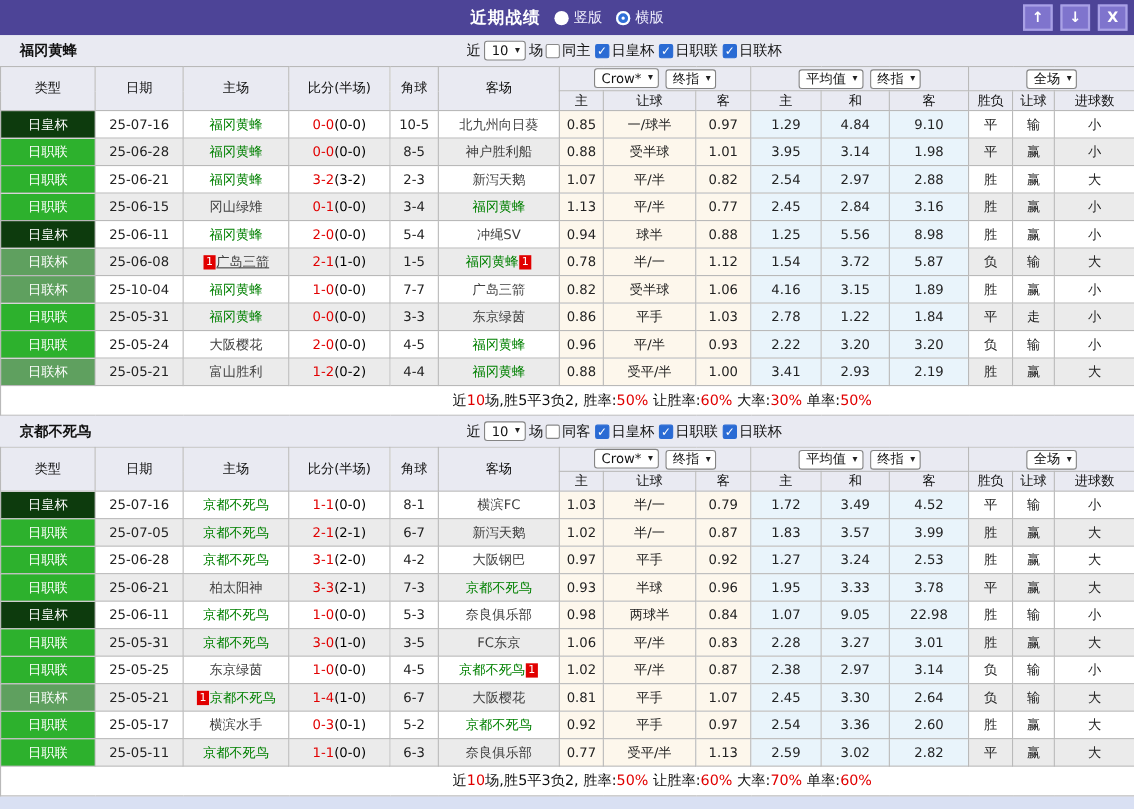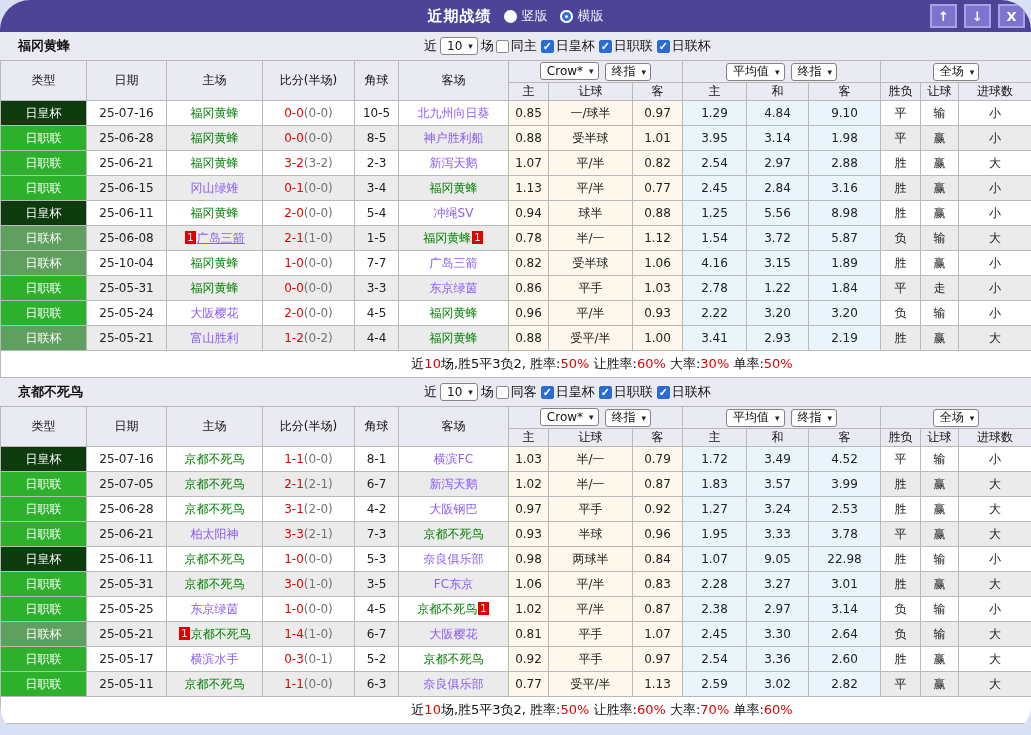--- a/index.html
+++ b/index.html
@@ -6,39 +6,39 @@
     --purple:#4d4497; --btnfill:#7f74cd; --btnborder:#a9a1e5;
     --emp:#0d3b0d; --j1:#2db12d; --lc:#5fa05f;
     --red:#e10000; --blue:#2222cc; --green:#008000;
     --cream:#fdf7ec; --lightblue:#e9f4fb;
     --headerbg:#e9eaf2; --rowalt:#ebebeb; --pagebg:#d9e0f3;
     --cellborder:#b9b9b9; --checkblue:#2a6bd4;
   }
   *{box-sizing:border-box;}
   html,body{margin:0;padding:0;}
   body{font-family:"DejaVu Sans","Liberation Sans",sans-serif;background:var(--pagebg);}
-  .app{width:1031px;height:735px;background:var(--pagebg);overflow:hidden;position:relative;border-radius:30px;}
+  .app{width:1031px;height:735px;background:var(--pagebg);overflow:hidden;position:relative;}
 
   
   .titlebar{height:32px;background:var(--purple);position:relative;display:flex;align-items:center;justify-content:center;color:#fff;}
   .tb-center{display:flex;align-items:center;gap:12px;}
   .tb-title{font-weight:bold;font-size:15px;letter-spacing:1px;}
   .radio-group{display:flex;align-items:center;gap:5px;font-size:13px;color:#efeefc;cursor:pointer;}
   .radio{width:13px;height:13px;border-radius:50%;background:#fff;flex:0 0 auto;}
   .radio.selected{box-shadow:inset 0 0 0 2px #fff, inset 0 0 0 5px #2f6fd8;}
   .tb-buttons{position:absolute;right:6px;top:4px;display:flex;gap:7px;}
   .winbtn{width:27px;height:24px;background:var(--btnfill);border:2px solid var(--btnborder);color:#fff;
     font-weight:bold;font-size:13px;line-height:1;display:flex;align-items:center;justify-content:center;
     padding:0;cursor:pointer;font-family:inherit;}
 
   
   .filterbar{height:28px;background:var(--headerbg);position:relative;display:flex;align-items:center;font-size:13px;color:#111;}
   .team-name{position:absolute;left:18px;font-weight:bold;}
   .filters{position:absolute;left:424px;display:flex;align-items:center;}
-  .cb-group{display:flex;align-items:center;cursor:pointer;margin-right:2px;font-family:Liberation Serif, serif;}
+  .cb-group{display:flex;align-items:center;cursor:pointer;margin-right:2px;}
   .cb{display:inline-block;width:13px;height:13px;border:1px solid #8a8a8a;border-radius:2px;background:#fff;position:relative;margin:0 2px;flex:0 0 auto;}
   .cb.on{background:var(--checkblue);border-color:var(--checkblue);}
   .cb .check{position:absolute;left:1px;top:-1px;color:#fff;font-size:11px;font-weight:bold;line-height:13px;}
 
   
   .sel{display:inline-flex;align-items:center;background:#fff;border:1px solid #848484;border-radius:3px;
     font-size:12px;color:#111;padding:1px 4px 1px 6px;margin:0 3px;height:18px;cursor:pointer;}
   .sel .arr{font-size:9px;margin-left:6px;color:#222;}
 
   
@@ -51,22 +51,22 @@
   .grid tbody td{height:25px;}
   tr.odd td{background:#fff;}
   tr.even td{background:var(--rowalt);}
   tr.odd td.oddscol, tr.even td.oddscol{background:var(--cream);}
   tr.odd td.avgcol,  tr.even td.avgcol {background:var(--lightblue);}
   td.type{color:#fff;}
   td.t-emp{background:var(--emp) !important;}
   td.t-j1{background:var(--j1) !important;}
   td.t-lc{background:var(--lc) !important;}
   .c-r{color:var(--red);} .c-g{color:var(--green);} .c-b{color:var(--blue);}
-  .sc{color:var(--red);} .half{color:#737373;}
-  .tname{color:#8b5cf6;} .tname.self{color:var(--green);}
+  .sc{color:var(--red);} .half{color:#000000;}
+  .tname{color:#404040;} .tname.self{color:var(--green);}
   .tname.und{text-decoration:underline;cursor:pointer;}
   .badge{background:var(--red);color:#fff;font-size:10px;line-height:13px;padding:0 2px;display:inline-block;vertical-align:1px;margin:0 1px;}
   td.summary{height:27px;background:#fff;text-align:center;padding-left:172px;font-size:13px;color:#111;}
   td.summary .fr{color:var(--red);}
 </style>
 </head>
 <body>
 
 <div class="app">
   <div class="titlebar">

